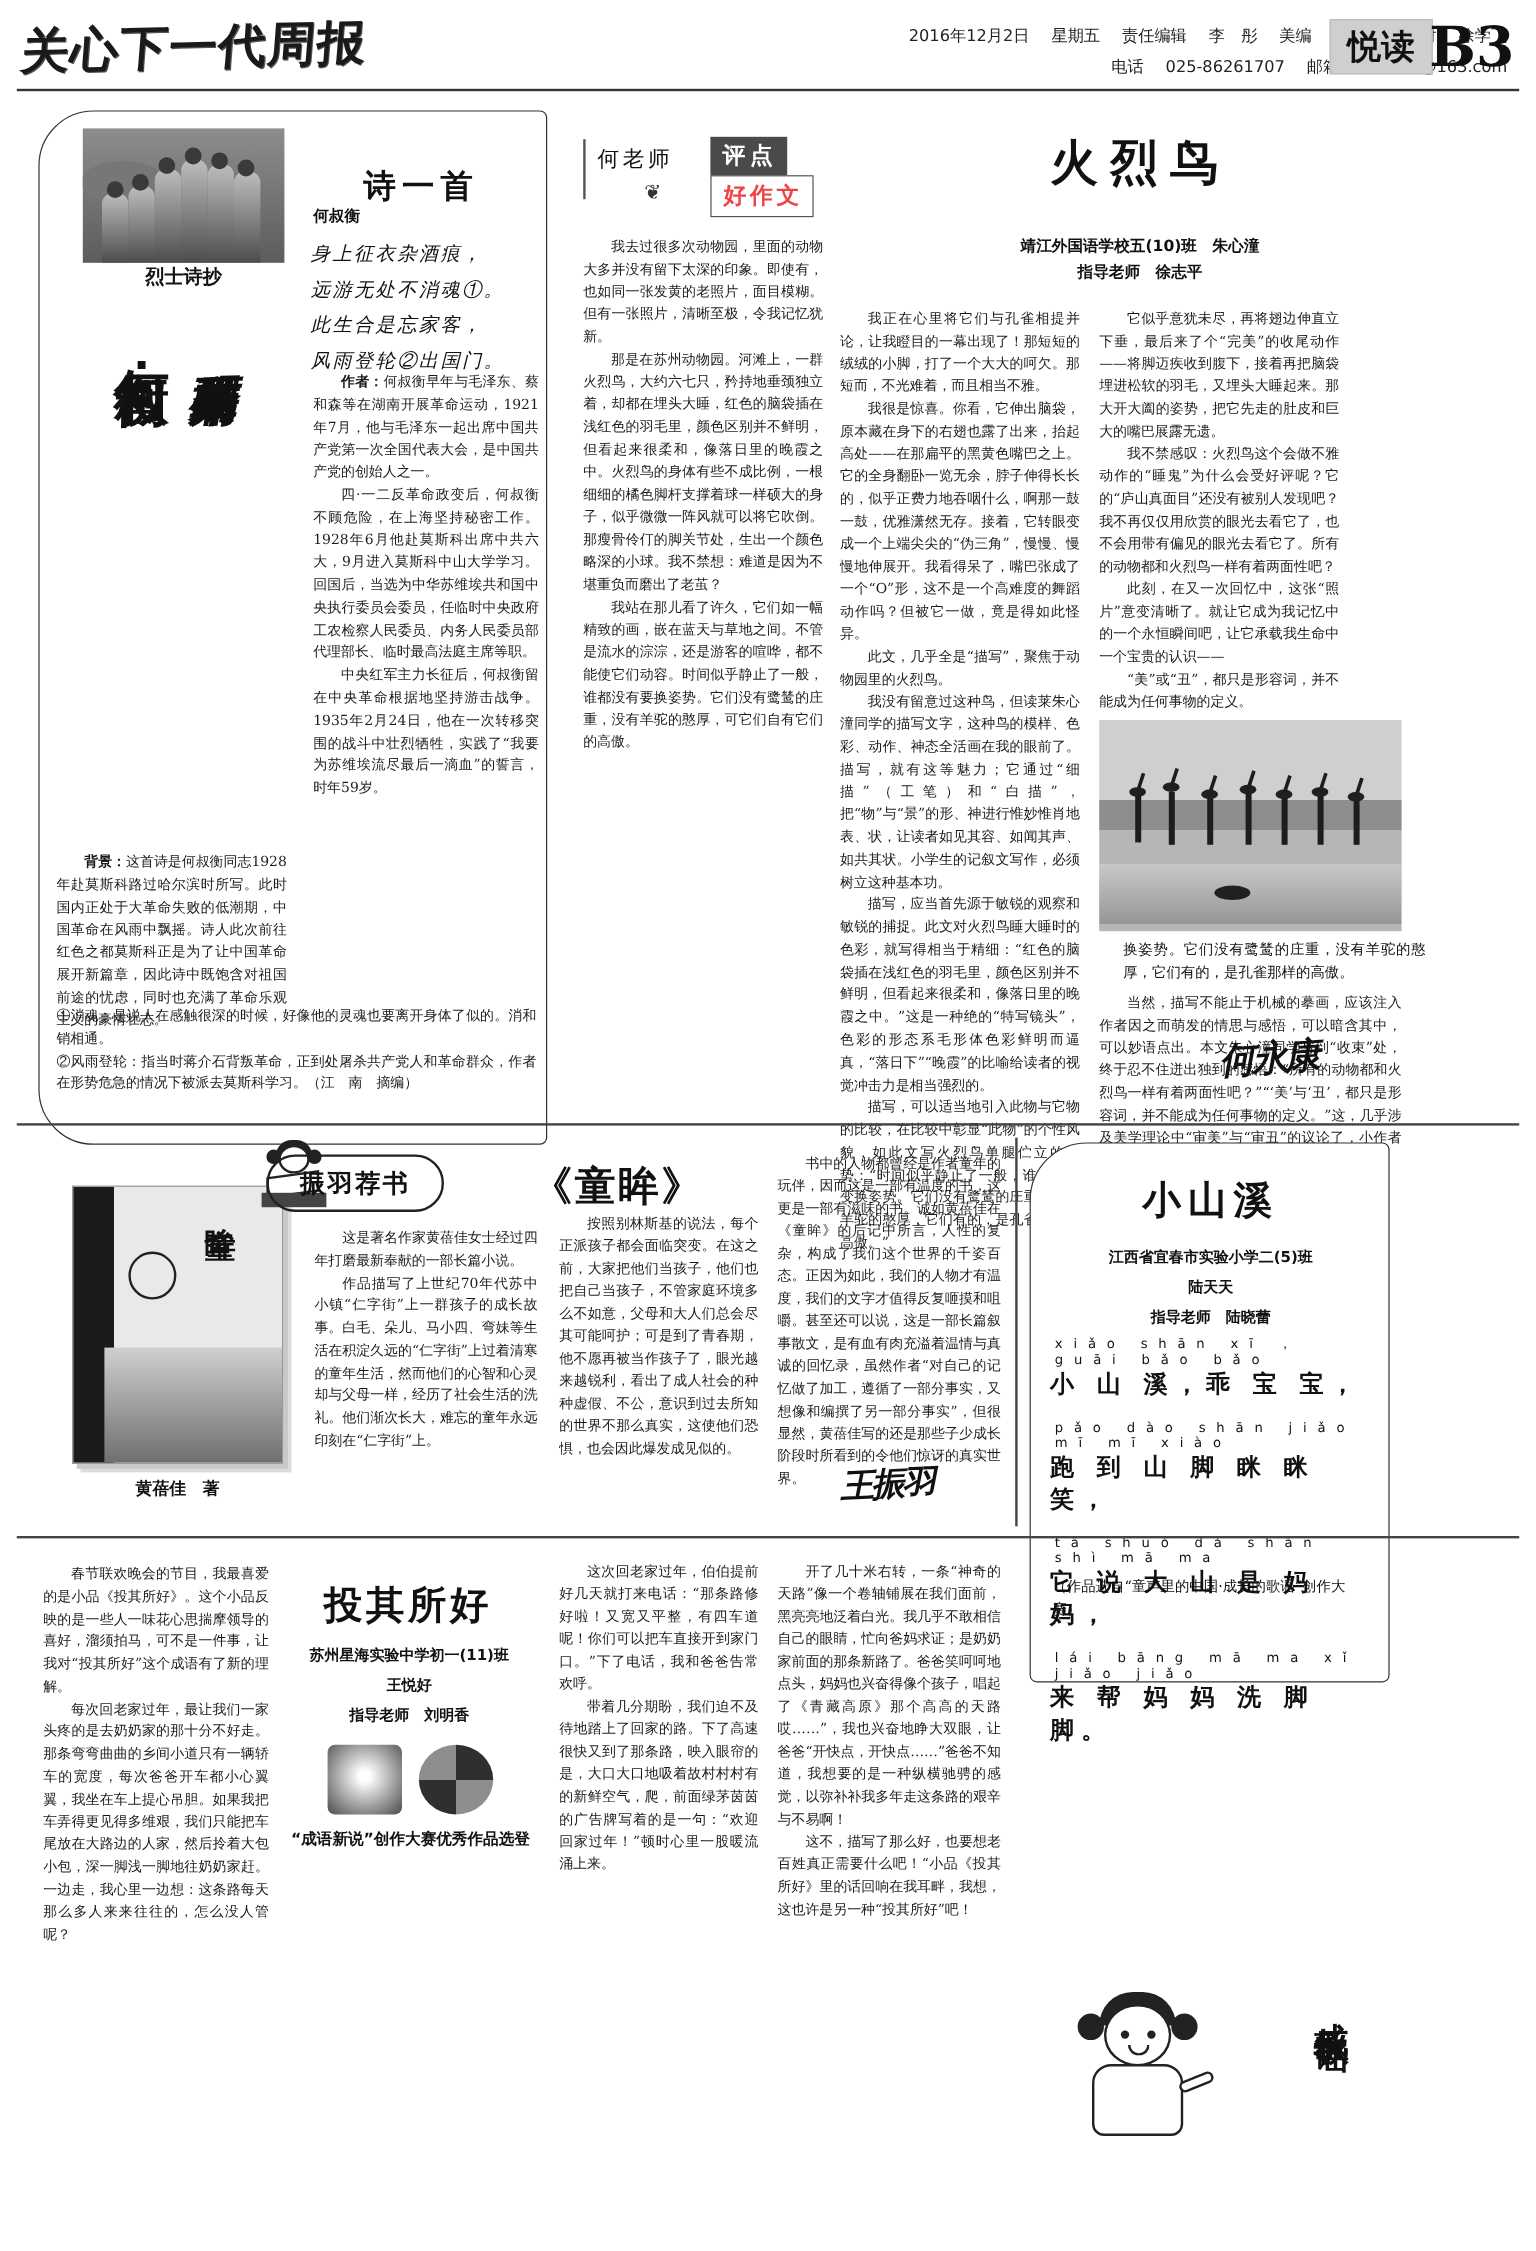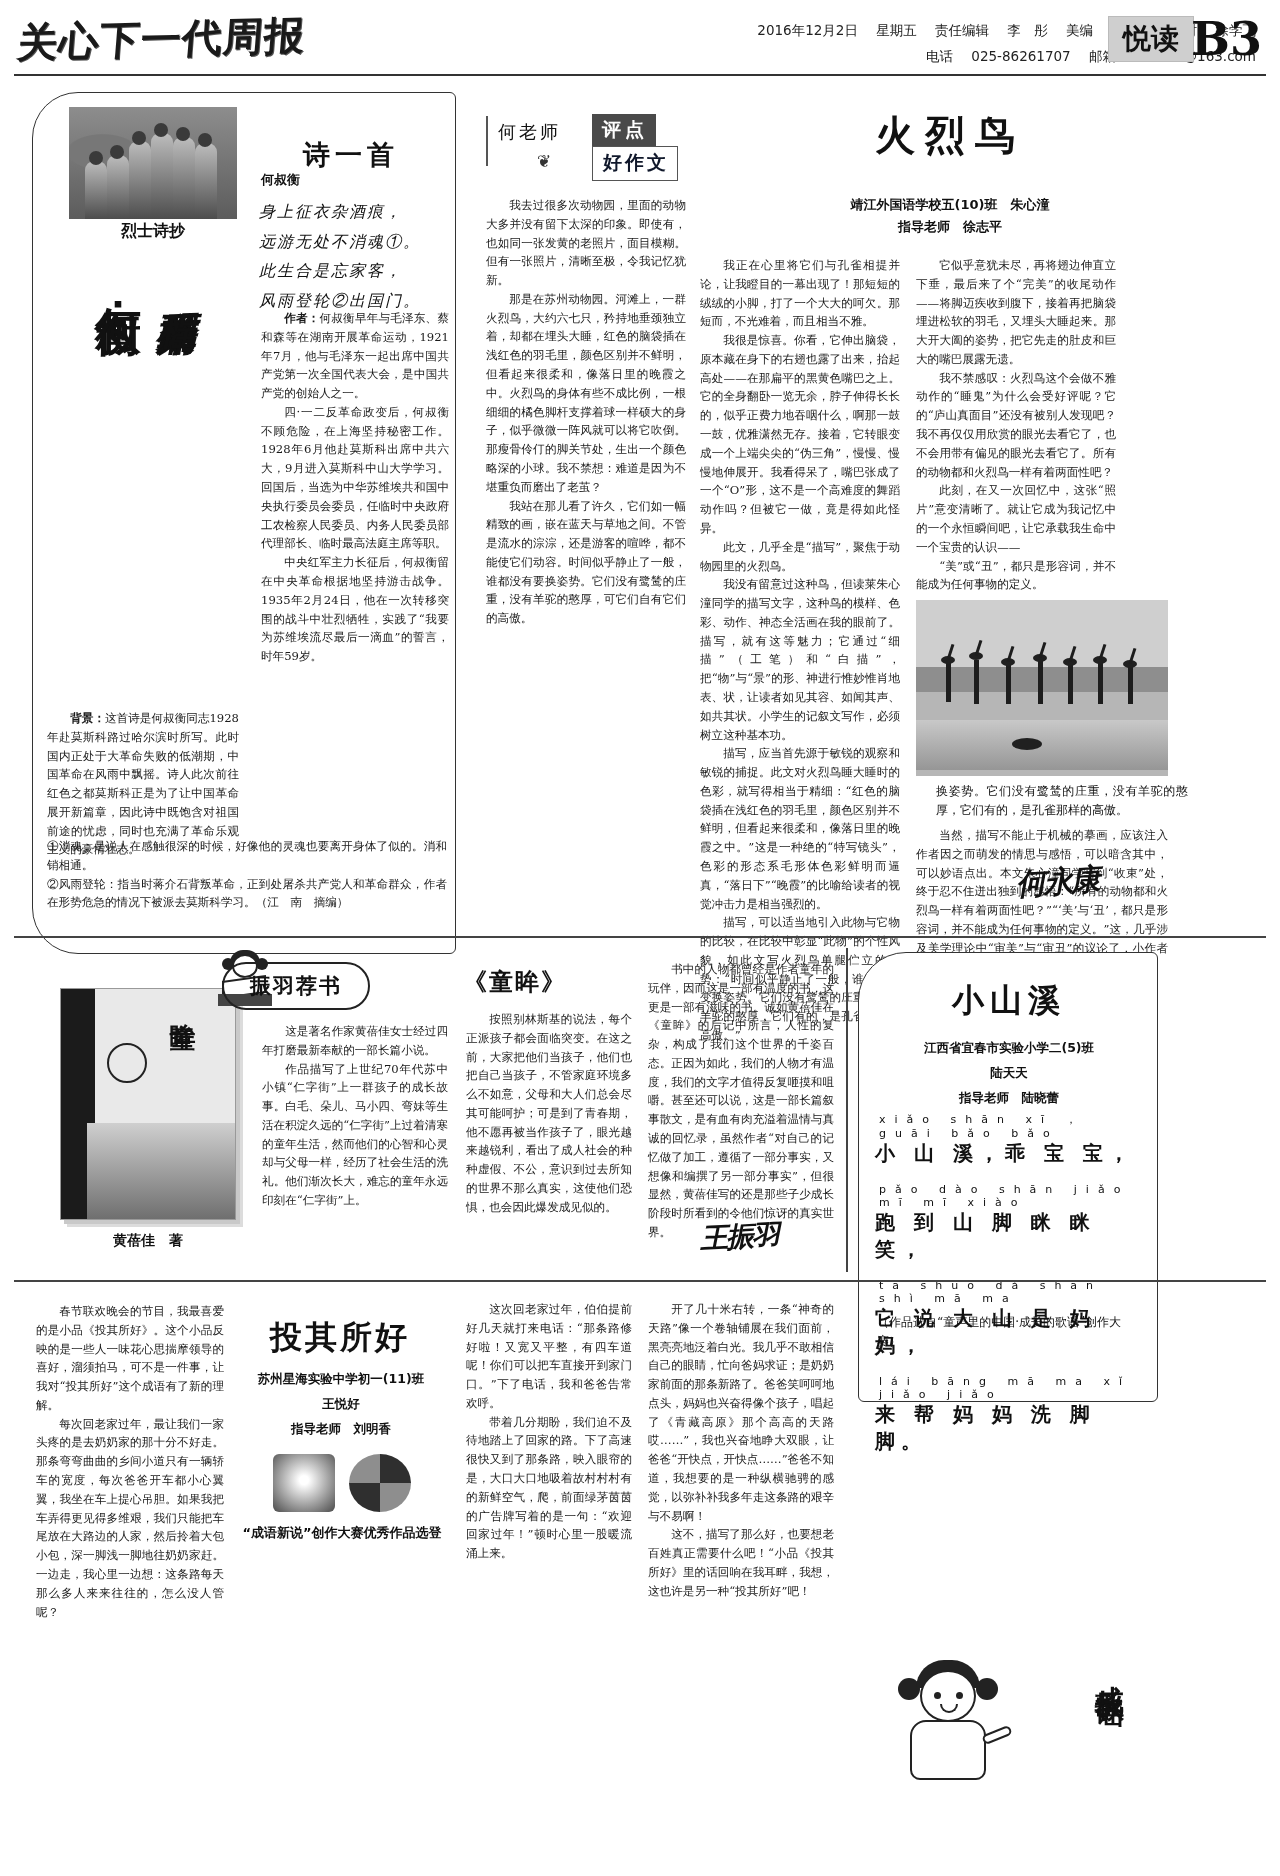--- a/index.html
+++ b/index.html
@@ -113,21 +113,21 @@
   .art1-notes p { text-indent:0; }
   .bold-lead { font-weight:bold; }
 
   
   .pingdian-head { position:absolute; left:486px; top:112px; width:208px; height:70px; }
   .pd-vline { position:absolute; left:0; top:4px; width:1.5px; height:50px; background:#555; }
   .pd-name { position:absolute; left:12px; top:8px; font-size:18px; letter-spacing:3px;
     font-family:"DejaVu Serif","Liberation Serif",serif; color:#111; }
   .pd-box1 { position:absolute; left:106px; top:2px; background:#4a4a4a; color:#fff;
     font-size:19px; font-weight:bold; letter-spacing:4px; padding:3px 8px 4px 10px; }
-  .pd-box2 { position:absolute; left:106px; top:34px; border:1.5px solid #555; color:#0f172a;
+  .pd-box2 { position:absolute; left:106px; top:34px; border:1.5px solid #555; color:#ef4444;
     font-size:19px; font-weight:bold; letter-spacing:3px; padding:3px 8px 4px 10px; background:#fff; }
   .pd-orn { position:absolute; left:16px; top:36px; width:84px; height:26px;
     display:flex; align-items:center; justify-content:center; font-size:17px; color:#333; }
 
   .col2 { position:absolute; left:486px; top:196px; width:200px; height:706px; }
   .col3 { position:absolute; left:700px; top:256px; width:200px; height:646px; }
 
   .art2-title { position:absolute; left:830px; top:108px; width:240px; text-align:center;
     font-family:"DejaVu Serif","Liberation Serif",serif;
     font-size:40px; font-weight:bold; letter-spacing:10px; color:#111; }
@@ -193,21 +193,21 @@
   .kid-hair { position:absolute; left:12px; top:0px; width:30px; height:13px;
     background:#222; border-radius:14px 14px 0 0; }
   .kid-bun-l { position:absolute; left:4px; top:8px; width:12px; height:12px; background:#222; border-radius:50%; }
   .kid-bun-r { position:absolute; left:38px; top:8px; width:12px; height:12px; background:#222; border-radius:50%; }
   .kid-book { position:absolute; left:4px; top:28px; width:44px; height:18px;
     background:#fff; border:2px solid #222; transform:skewY(-8deg); }
   .kid-desk { position:absolute; left:0px; top:44px; width:54px; height:12px; background:#444; }
 
   .art3-title { position:absolute; left:400px; top:966px; width:230px; text-align:center;
     font-family:"DejaVu Serif","Liberation Serif",serif;
-    font-size:24px; font-weight:bold; letter-spacing:2px; color:#111; }
+    font-size:34px; font-weight:bold; letter-spacing:2px; color:#111; }
 
   .col6 { position:absolute; left:262px; top:1022px; width:186px; height:244px; }
   .col7 { position:absolute; left:466px; top:1010px; width:166px; height:256px; }
   .col8 { position:absolute; left:648px; top:960px; width:186px; height:250px; }
 
   .sig2 { position:absolute; left:700px; top:1218px;
     font-family:"DejaVu Serif","Liberation Serif",serif;
     font-size:28px; font-style:italic; font-weight:bold; color:#111;
     transform:rotate(-3deg); letter-spacing:-2px; }
 

